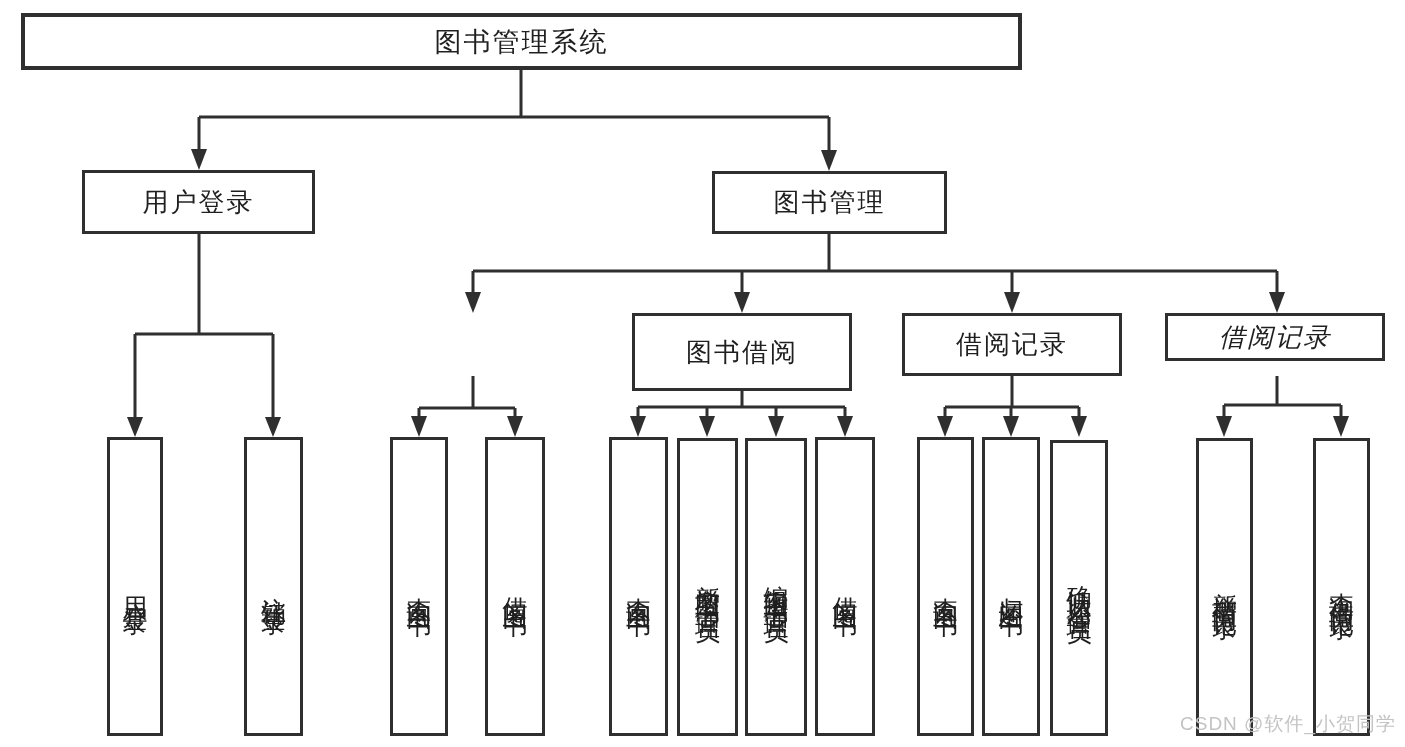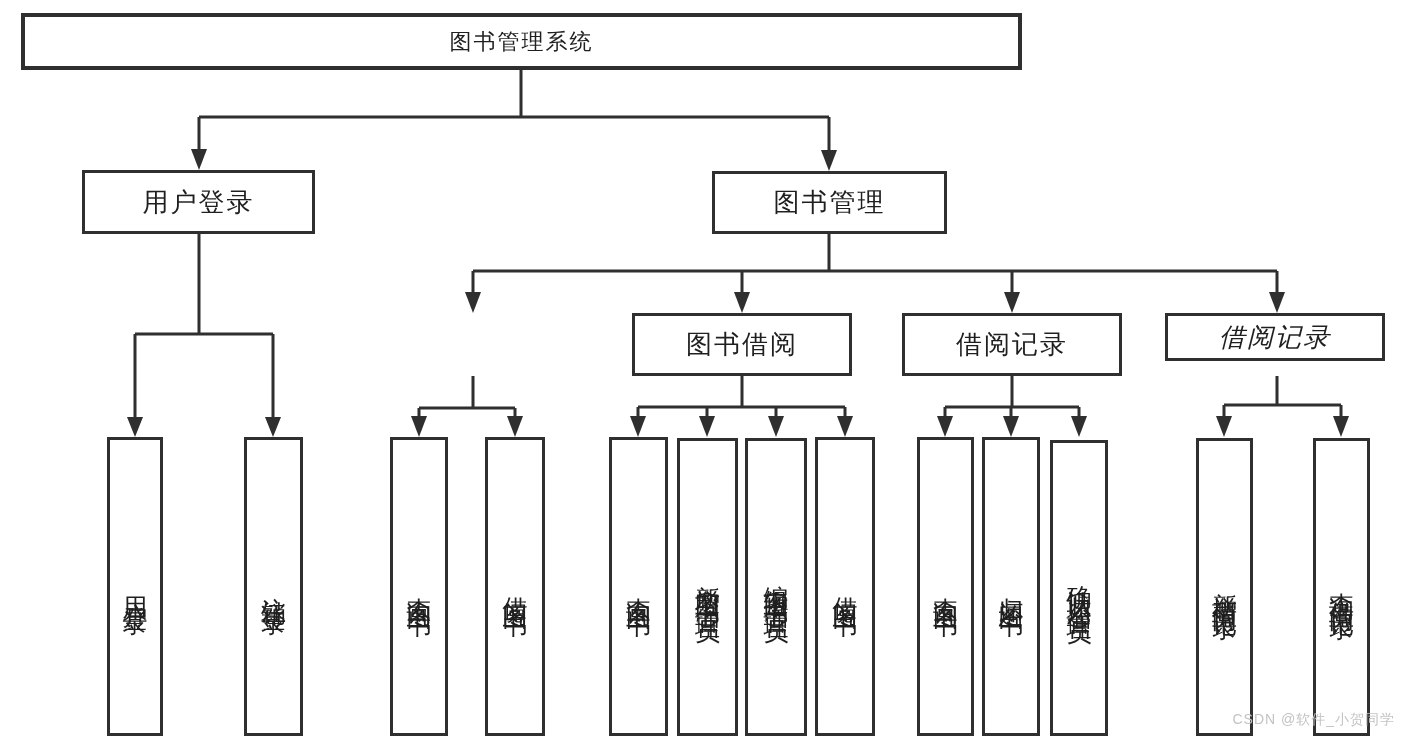--- a/index.html
+++ b/index.html
@@ -15,36 +15,36 @@
     position:absolute;
     box-sizing:border-box;
     border:3px solid #2f2f2f;
     background:#ffffff;
     display:flex;align-items:center;justify-content:center;
     font-size:26px;color:#1f1f1f;
     letter-spacing:2px;
     z-index:2;
     white-space:nowrap;
   }
-  .node.root{border-width:4px;font-size:22px;}
+  .node.root{border-width:4px;font-size:27px;}
   .node.leaf{
     writing-mode:vertical-lr;
     text-orientation:mixed;
     font-size:25px;
     letter-spacing:5px;
     white-space:normal;
     line-height:1;
     padding:4px 0;
   }
   .watermark{
     position:absolute;
     left:1180px;top:711px;
     width:215px;
     text-align:right;
-    font-size:14px;
+    font-size:19px;
     color:#c3c3c3;
     letter-spacing:1px;
     z-index:3;
     white-space:nowrap;
   }
 </style>
 </head>
 <body>
 
 <div class="canvas">
@@ -83,21 +83,21 @@
     <path d="M1277 376 V405 M1224 405 H1341 M1224 405 V418 M1341 405 V418" stroke="#2f2f2f" stroke-width="3"></path>
     <polygon points="1216,416 1232,416 1224,437" fill="#2f2f2f"></polygon>
     <polygon points="1333,416 1349,416 1341,437" fill="#2f2f2f"></polygon>
   </svg>
 
   <div class="node root" style="left:21px;top:13px;width:1001px;height:57px;">图书管理系统</div>
 
   <div class="node" style="left:82px;top:170px;width:233px;height:64px;">用户登录</div>
   <div class="node" style="left:712px;top:171px;width:235px;height:63px;">图书管理</div>
 
-  <div class="node" style="left:632px;top:313px;width:220px;height:63px;">图书借阅</div>
+  <div class="node" style="left:632px;top:313px;width:220px;height:78px;">图书借阅</div>
   <div class="node" style="left:902px;top:313px;width:220px;height:63px;">借阅记录</div>
   <div class="node" style="left:1165px;top:313px;width:220px;height:48px;font-style:italic;">借阅记录</div>
 
   <div class="node leaf" style="left:107px;top:437px;width:56px;height:299px;">用户登录</div>
   <div class="node leaf" style="left:244px;top:437px;width:59px;height:299px;">注销登录</div>
 
   <div class="node leaf" style="left:390px;top:437px;width:58px;height:299px;">查询图书</div>
   <div class="node leaf" style="left:485px;top:437px;width:60px;height:299px;">借阅图书</div>
 
   <div class="node leaf" style="left:609px;top:437px;width:59px;height:299px;">查询图书</div>

